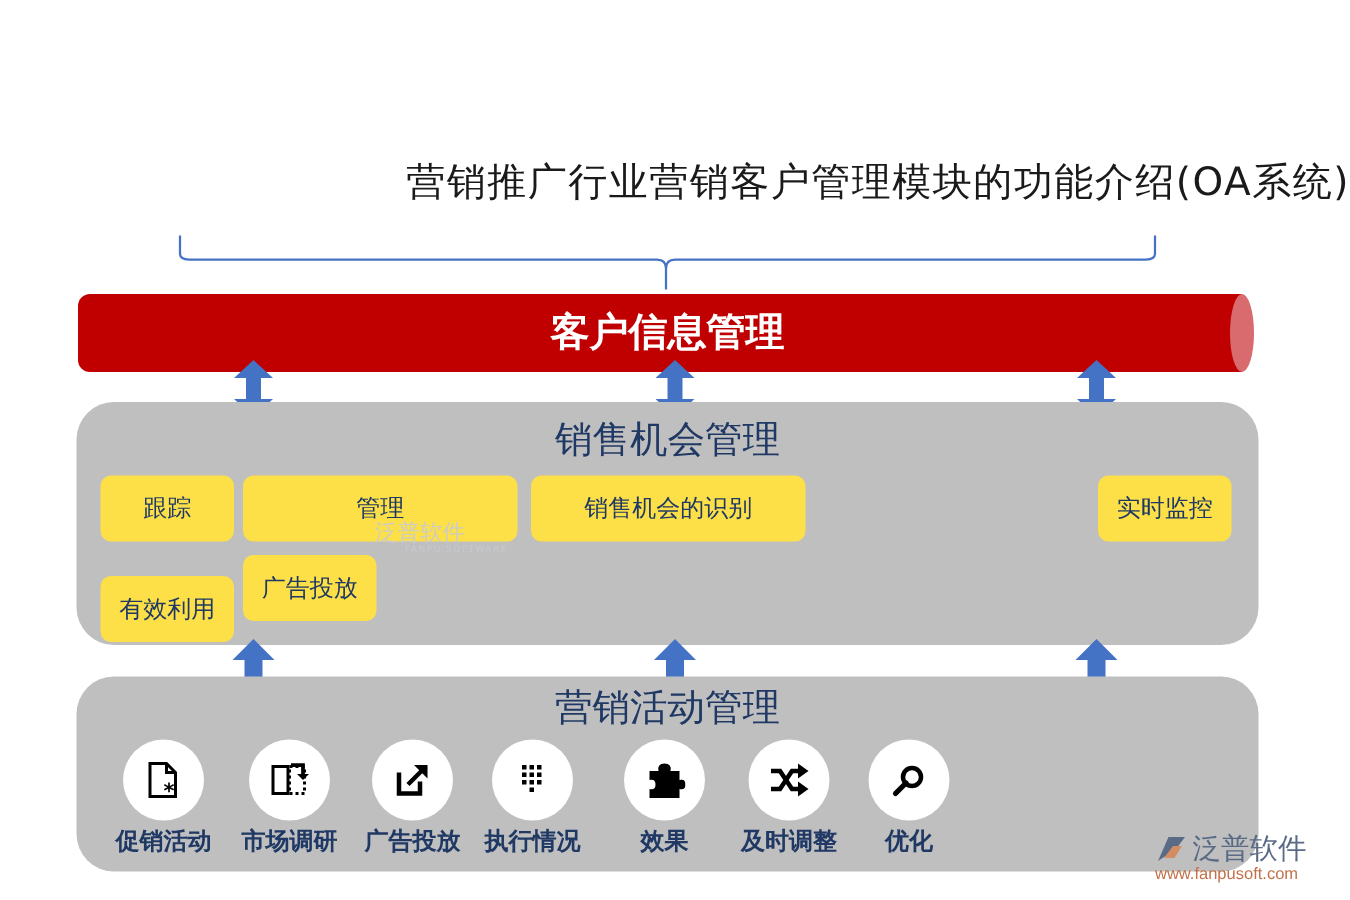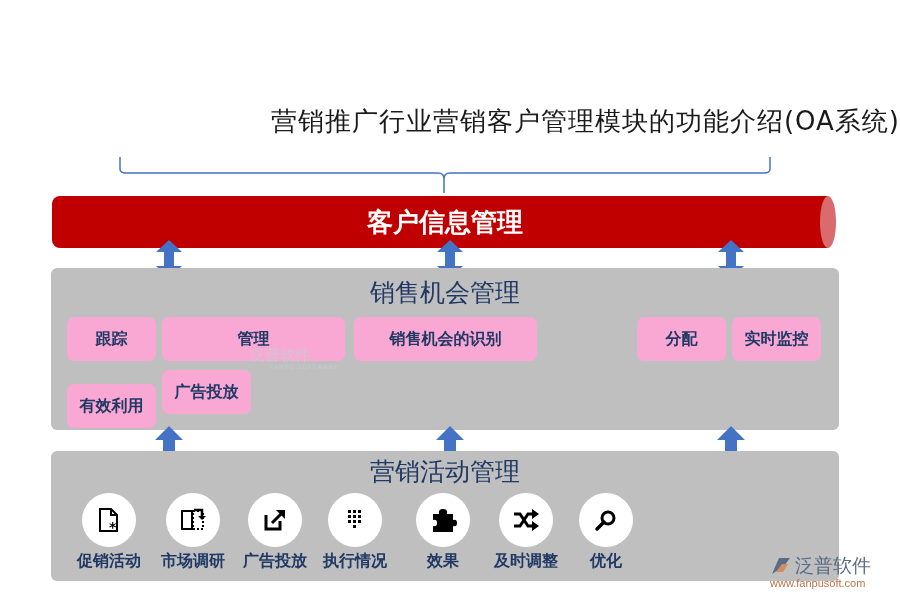--- a/index.html
+++ b/index.html
@@ -3,27 +3,27 @@
 <meta charset="utf-8">
 <style>
   html,body{margin:0;padding:0;background:#ffffff;}
   body{width:900px;height:600px;position:relative;overflow:hidden;font-family:"DejaVu Sans","Liberation Sans",sans-serif;}
   .title{position:absolute;left:0;width:900px;top:104px;text-align:right;font-size:26px;color:#1a1a1a;letter-spacing:1px;font-family:"DejaVu Sans",sans-serif;}
   .brace{position:absolute;left:118px;top:155px;width:654px;height:40px;}
   .cylinder{position:absolute;left:52px;top:196px;width:786px;height:52px;}
   .cyl-body{position:absolute;left:0;top:0;width:776px;height:52px;background:#c00000;border-radius:8px 0 0 8px;}
   .cyl-cap{position:absolute;left:768px;top:0;width:16px;height:52px;background:#d96b6e;border-radius:50%;}
   .cyl-text{position:absolute;left:0;top:0;width:786px;height:52px;line-height:52px;text-align:center;color:#ffffff;font-size:26px;font-weight:bold;}
-  .panel{position:absolute;background:#bfbfbf;border-radius:6px;}
+  .panel{position:absolute;background:#bfbfbf;border-radius:25px;}
   .panel1{left:51px;top:268px;width:788px;height:162px;}
   .panel2{left:51px;top:451px;width:788px;height:130px;}
   .panel-title{position:absolute;left:0;width:100%;text-align:center;color:#1f3864;font-size:25px;}
   .panel1 .panel-title{top:8px;}
   .panel2 .panel-title{top:4px;}
-  .card{position:absolute;background:#f9a8d4;border-radius:7px;height:44px;line-height:44px;text-align:center;color:#1f3864;font-size:16px;font-weight:bold;}
+  .card{position:absolute;background:#fde047;border-radius:7px;height:44px;line-height:44px;text-align:center;color:#1f3864;font-size:16px;font-weight:normal;}
   .arrow{position:absolute;}
   .icon-item{position:absolute;width:80px;text-align:center;}
   .icon-circle{width:54px;height:54px;border-radius:50%;background:#fff;margin:0 auto;display:flex;align-items:center;justify-content:center;}
   .icon-label{margin-top:4px;color:#1f3864;font-size:16px;font-weight:bold;white-space:nowrap;}
   .wm-center{position:absolute;left:250px;top:346px;color:#c7cbd1;font-size:15px;opacity:.9;}
   .wm-center small{display:block;font-size:6px;letter-spacing:1px;margin-left:20px;margin-top:-2px;}
   .logo{position:absolute;left:770px;top:553px;width:125px;}
   .logo-main{color:#5a6b86;font-size:19px;display:flex;align-items:center;gap:3px;}
   .logo-url{color:#c0714a;font-size:11px;font-family:Liberation Sans, sans-serif;margin-top:-2px;}
 </style>
@@ -50,21 +50,20 @@
   </svg>
 <svg class="arrow" style="left:718px;top:240px" width="26" height="38">
     <polygon points="13,0 26,12 18,12 18,26 26,26 13,38 0,26 8,26 8,12 0,12" fill="#4472c4"></polygon>
   </svg>
 
 <div class="panel panel1">
   <div class="panel-title">销售机会管理</div>
   <div class="card" style="left:16px;top:49px;width:89px">跟踪</div>
   <div class="card" style="left:111px;top:49px;width:183px">管理</div>
   <div class="card" style="left:303px;top:49px;width:183px">销售机会的识别</div>
-  <div class="card" style="left:586px;top:49px;width:89px">分配</div>
   <div class="card" style="left:681px;top:49px;width:89px">实时监控</div>
   <div class="card" style="left:16px;top:116px;width:89px">有效利用</div>
   <div class="card" style="left:111px;top:102px;width:89px">广告投放</div>
 </div>
 
 <div class="wm-center"><span>泛普软件</span><small>FANPU SOFTWARE</small></div>
 
 <svg class="arrow" style="left:155px;top:426px" width="28" height="30">
     <polygon points="14,0 28,14 20,14 20,30 8,30 8,14 0,14" fill="#4472c4"></polygon>
   </svg>

